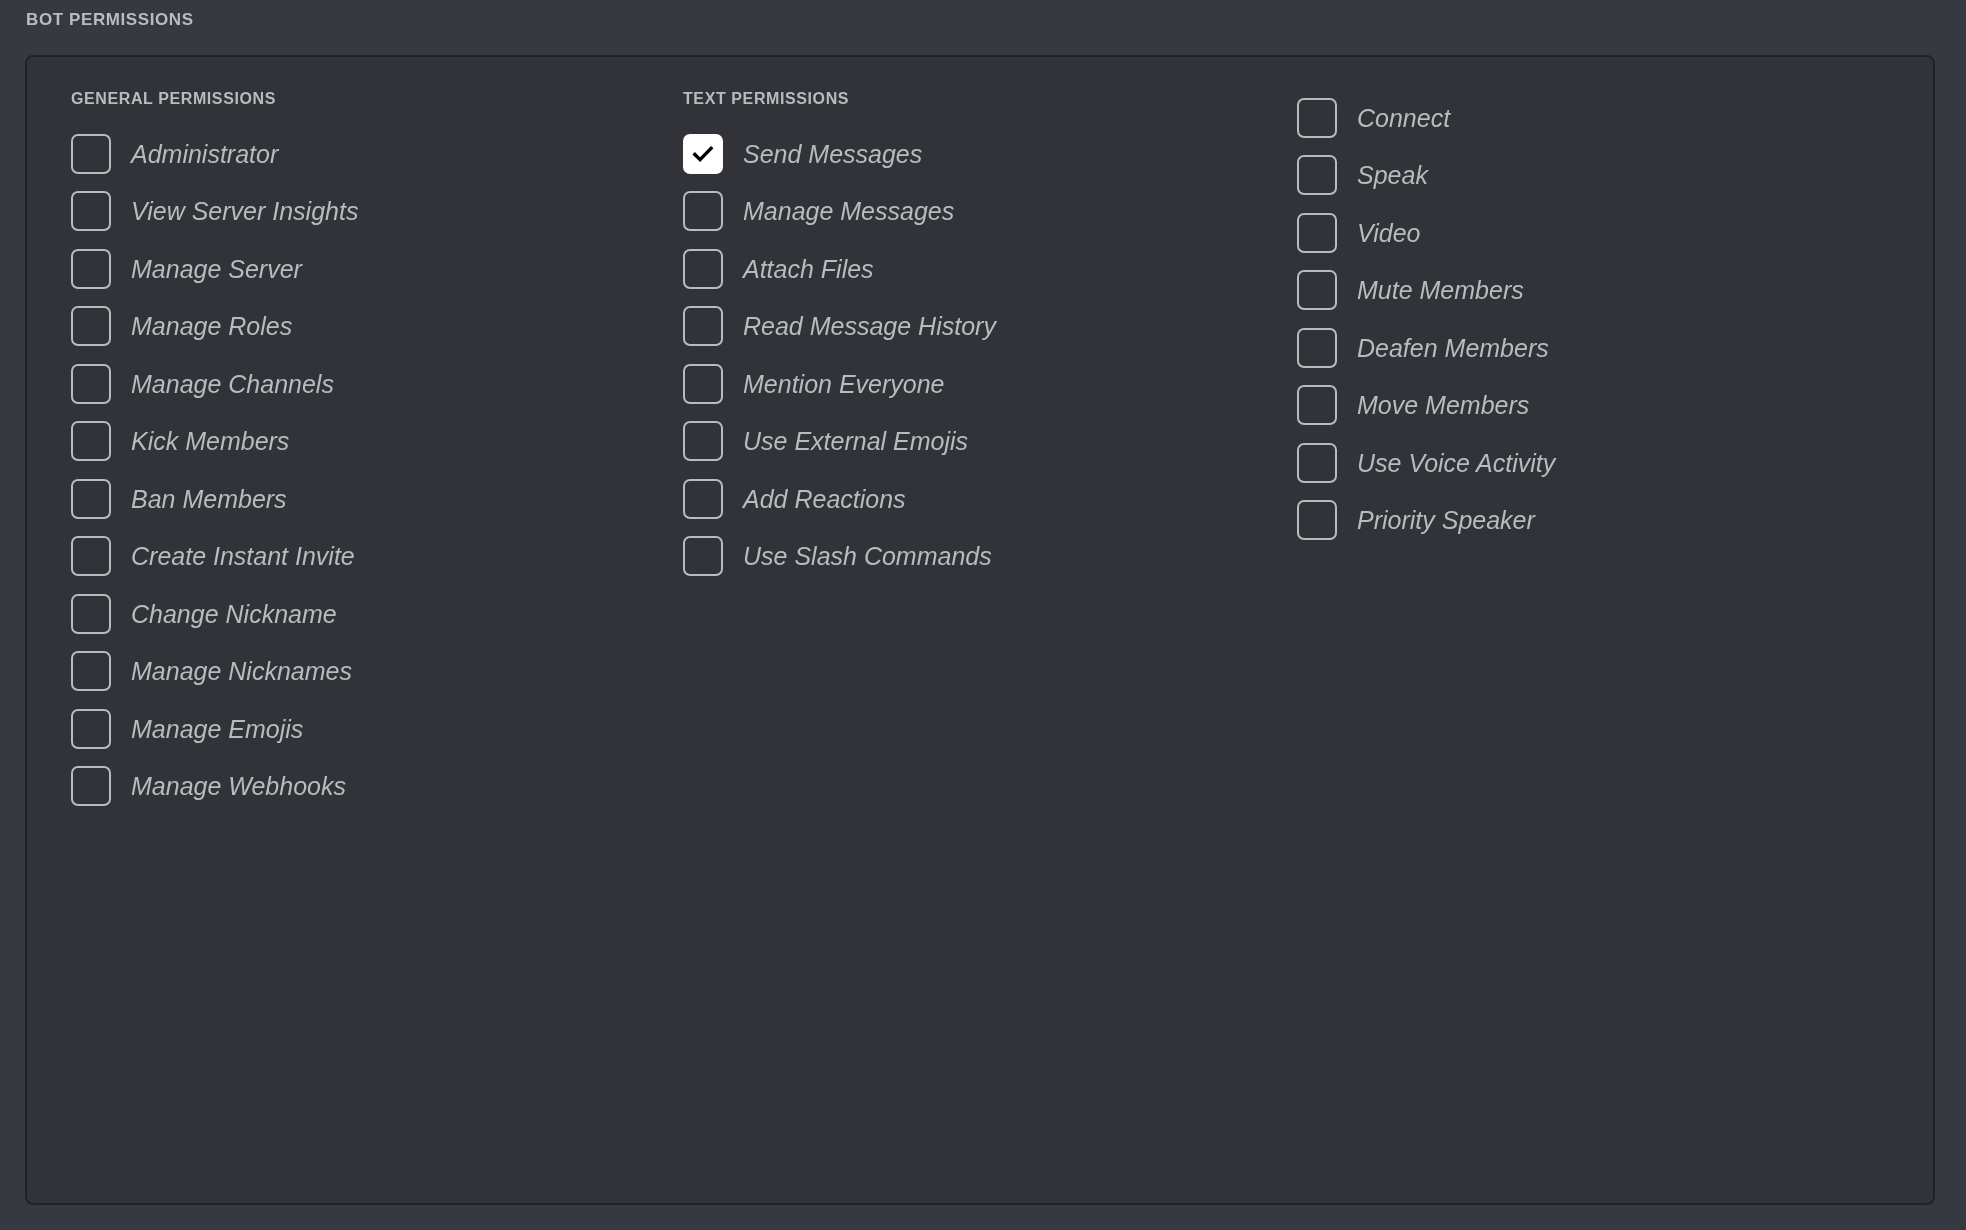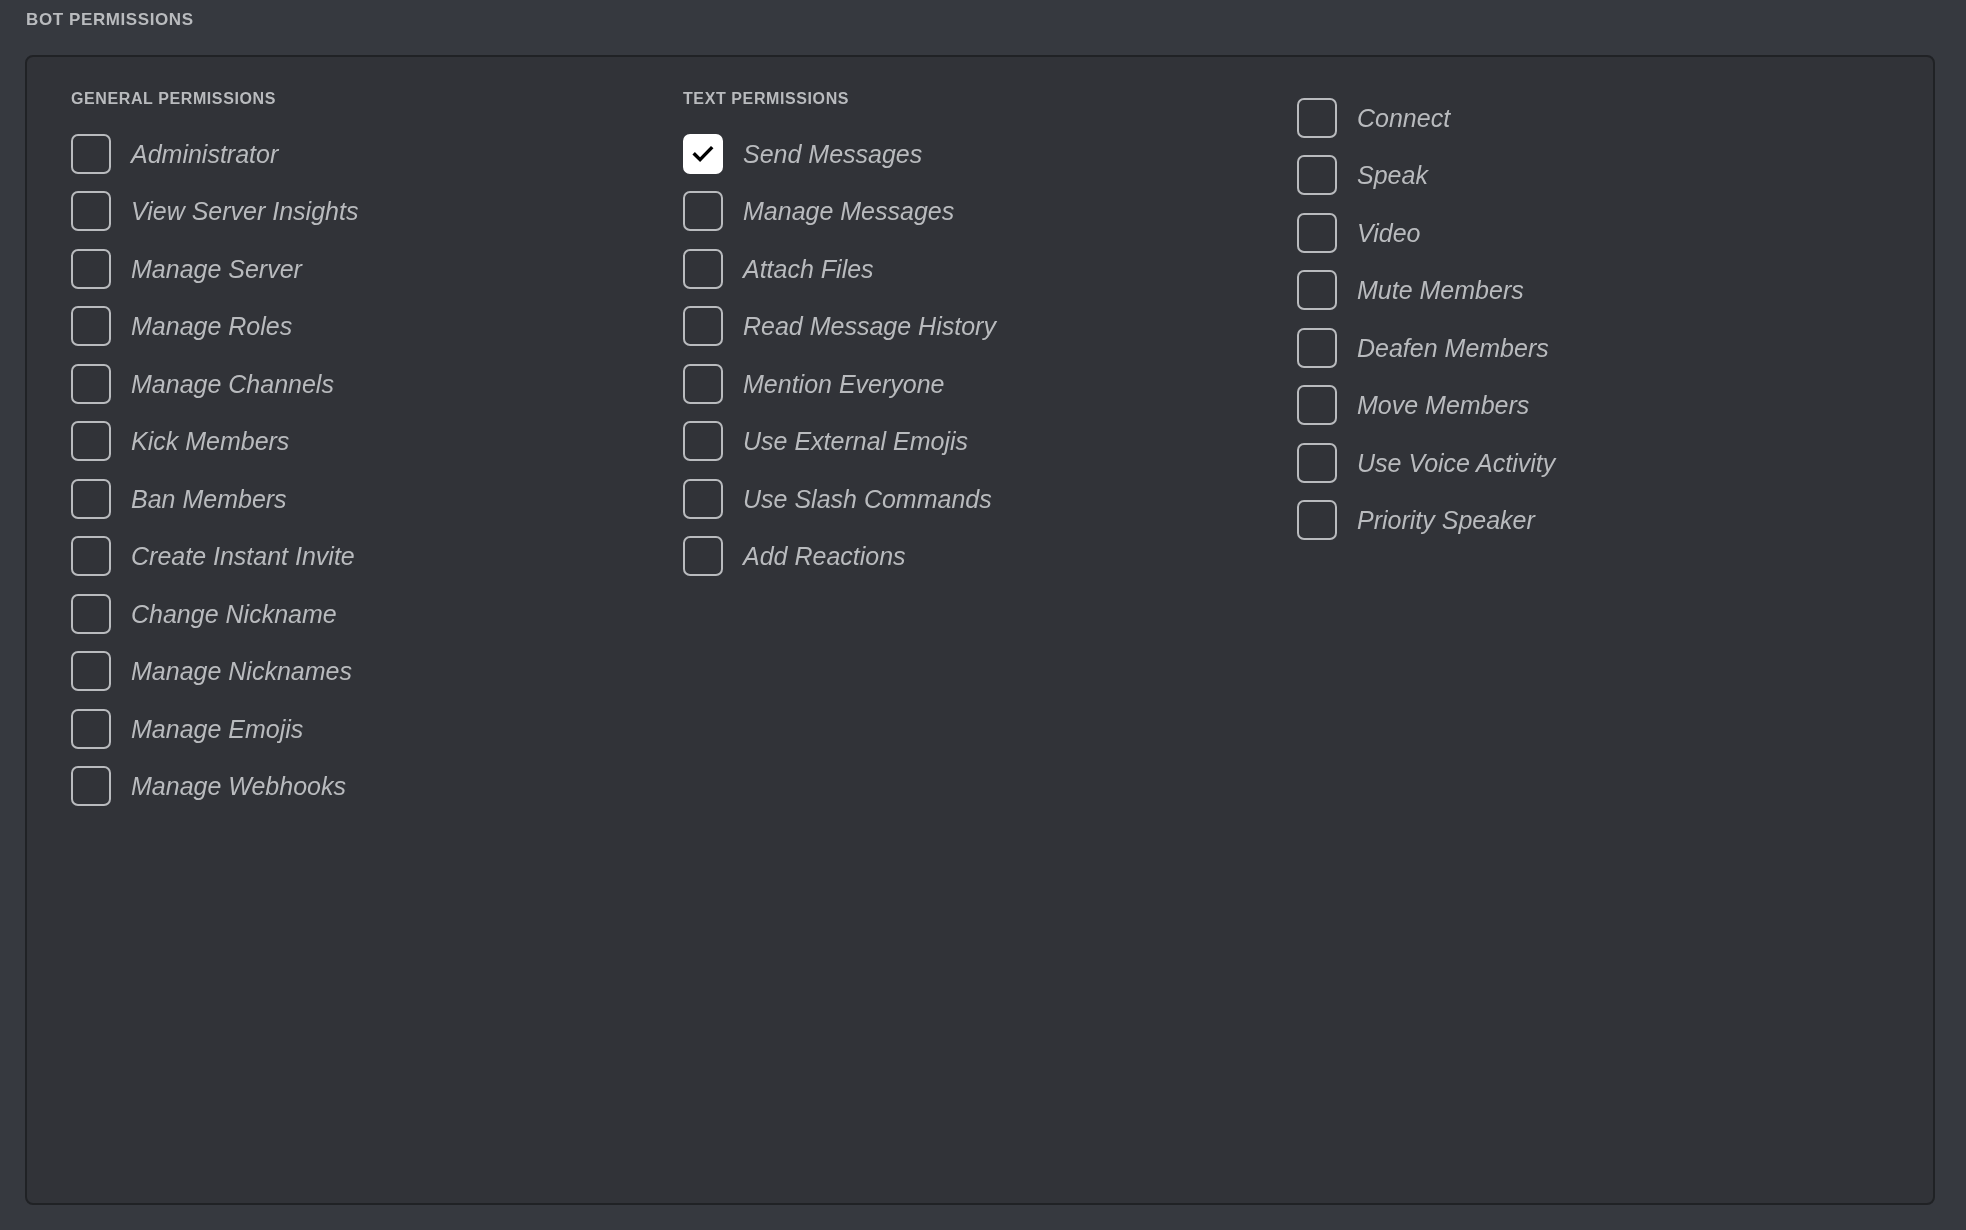--- a/index.html
+++ b/index.html
@@ -214,25 +214,25 @@
             <div class="perm-row">
               <div class="checkbox"></div>
               <span class="perm-label">Mention Everyone</span>
             </div>
             <div class="perm-row">
               <div class="checkbox"></div>
               <span class="perm-label">Use External Emojis</span>
             </div>
             <div class="perm-row">
               <div class="checkbox"></div>
+              <span class="perm-label">Add Reactions</span>
+            </div>
+            <div class="perm-row">
+              <div class="checkbox"></div>
               <span class="perm-label">Use Slash Commands</span>
-            </div>
-            <div class="perm-row">
-              <div class="checkbox"></div>
-              <span class="perm-label">Add Reactions</span>
             </div>
           </div>
       </div>
 
       <div class="perm-column col-voice">
         <div class="perm-list">
             <div class="perm-row">
               <div class="checkbox"></div>
               <span class="perm-label">Connect</span>
             </div>

